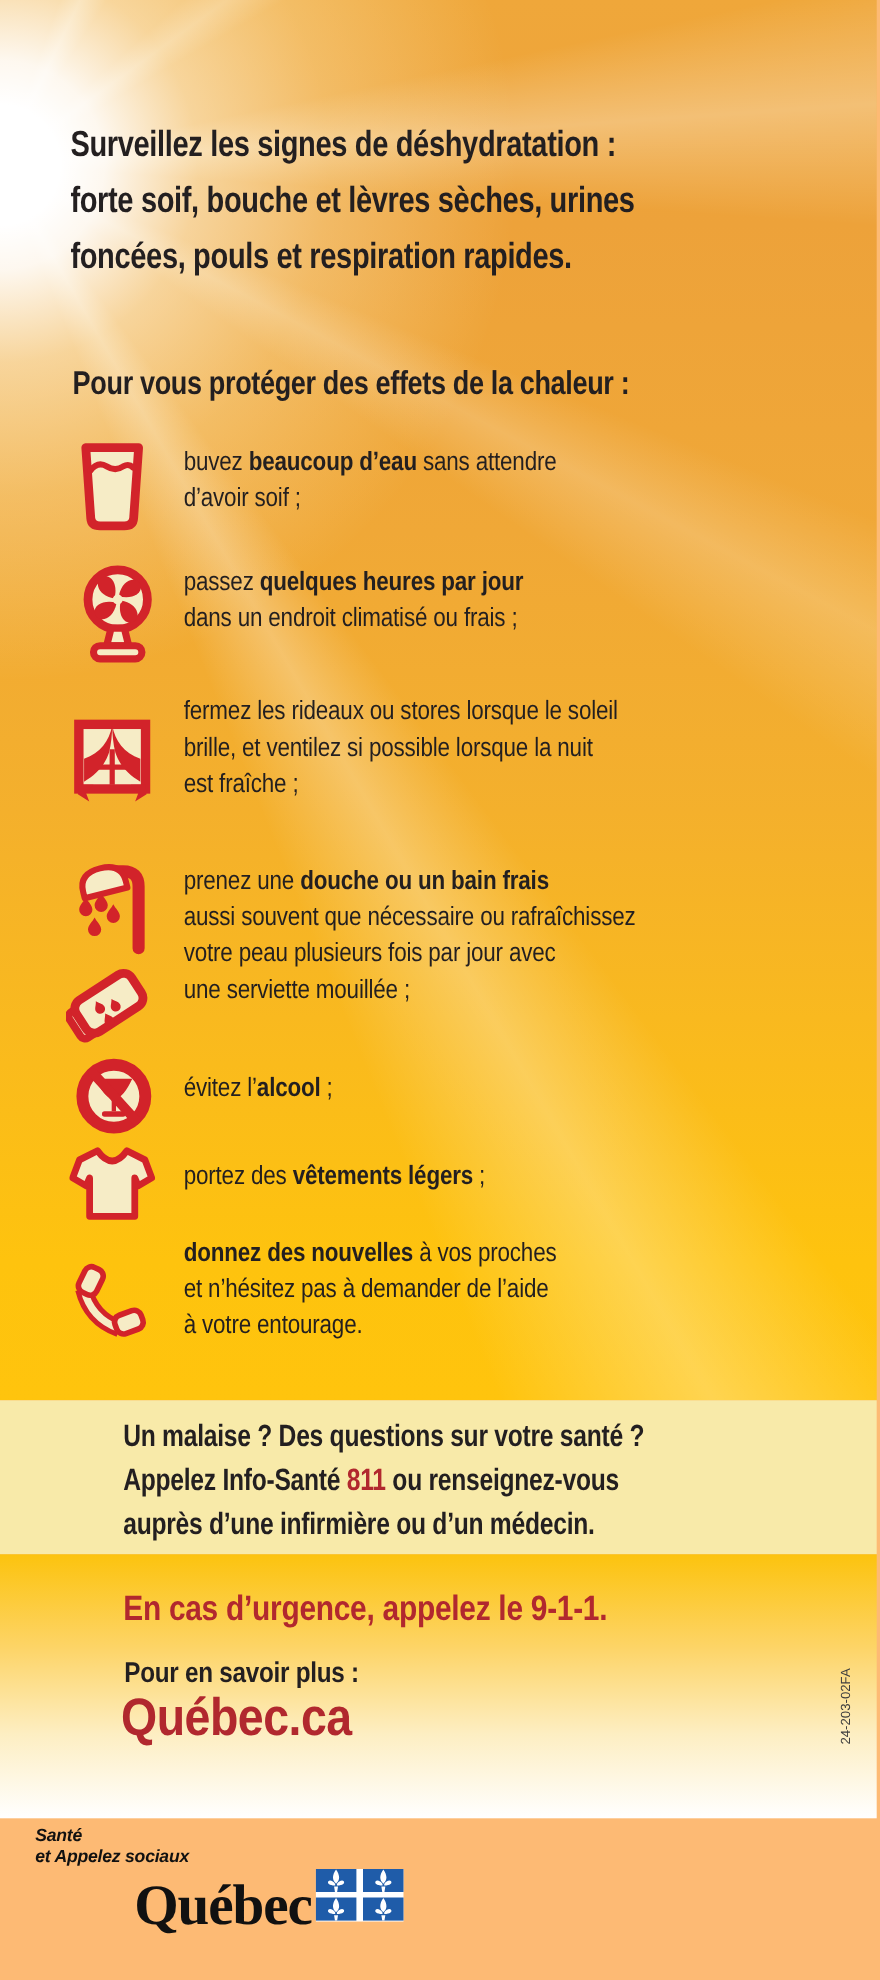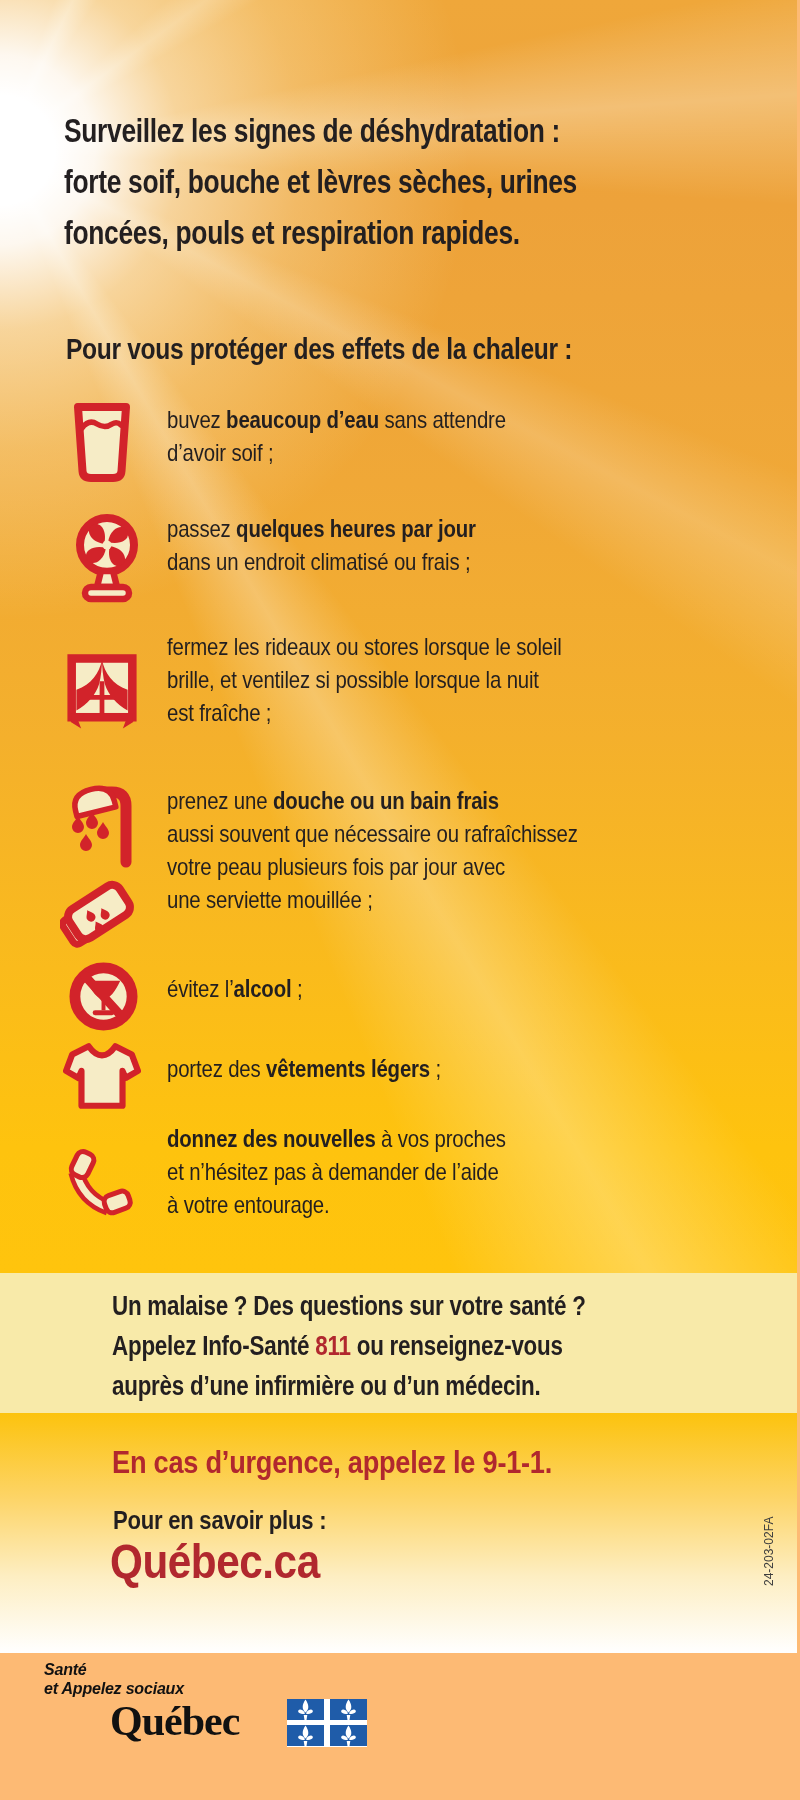--- a/index.html
+++ b/index.html
@@ -88,28 +88,28 @@
     left:762px;top:1586px;font-size:12px;color:#3f3f3f;letter-spacing:0;
     transform:rotate(-90deg);transform-origin:0 0;white-space:nowrap;
   }
   
   .tip-icon{position:absolute;}
   .f-cream{fill:var(--icon-cream);}
   .f-red{fill:var(--icon-red);}
   .s-red{stroke:var(--icon-red);}
   
   .logo-text{
-    position:absolute;left:44px;top:1660px;margin:0;
+    position:absolute;left:32px;top:1660px;margin:0;
     font-size:16px;line-height:19px;font-weight:700;font-style:italic;
     letter-spacing:-.2px;color:#111;white-space:pre-line;
   }
   .wordmark{
-    position:absolute;left:110px;top:1698px;margin:0;
+    position:absolute;left:110px;top:1698px;margin:12px;
     font-family:"Liberation Serif","DejaVu Serif",serif;
-    font-size:42px;line-height:46px;font-weight:700;letter-spacing:-1px;color:#111;
+    font-size:52px;line-height:46px;font-weight:700;letter-spacing:-1px;color:#111;
   }
   .flag{position:absolute;left:287px;top:1699px;width:80px;height:48px;}
 </style>
 </head>
 <body>
 
 <div class="poster">
 
   <div class="bg-top"></div>
   <div class="info-box"></div>

